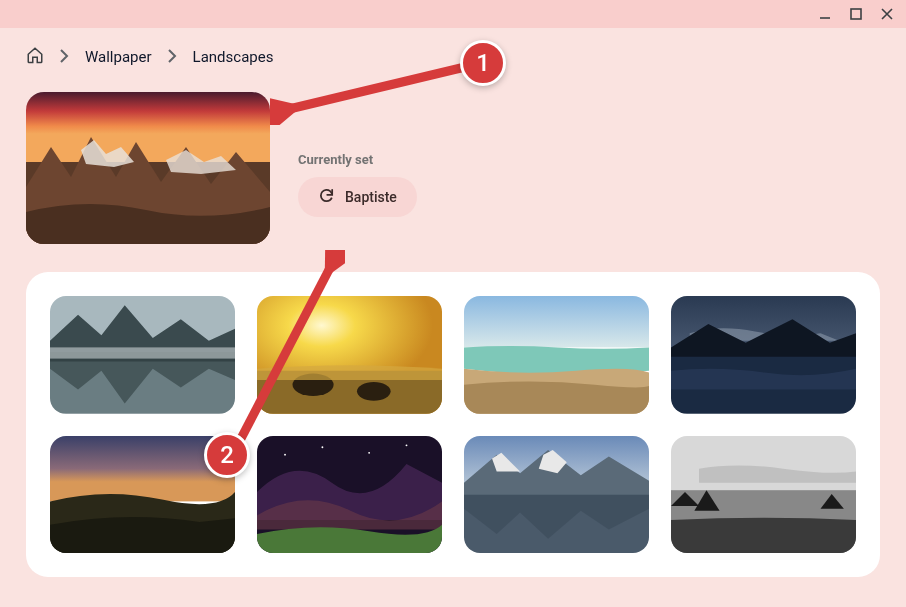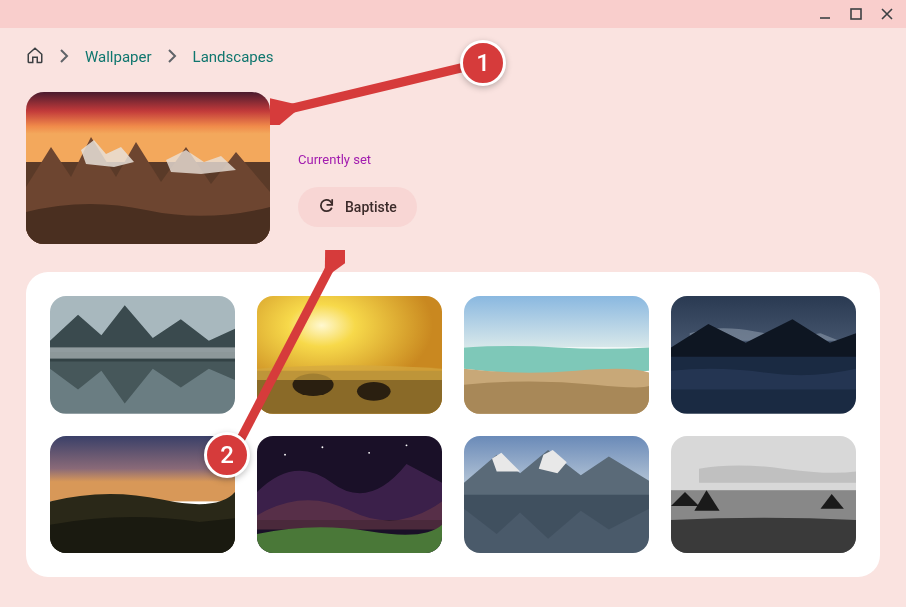--- a/index.html
+++ b/index.html
@@ -22,41 +22,41 @@
     }
     .titlebar svg { display: block; }
     .content {
       padding: 18px 26px 0 26px;
     }
     .breadcrumb {
       display: flex;
       align-items: center;
       gap: 16px;
       font-size: 15px;
-      color: #0f766e;
+      color: #0f172a;
       margin-bottom: 24px;
     }
     .breadcrumb .sep { color: #888; font-size: 14px; }
     .hero {
       display: flex;
       gap: 28px;
       align-items: flex-start;
       margin-bottom: 28px;
     }
     .preview {
       width: 244px;
       height: 152px;
       border-radius: 18px;
       overflow: hidden;
       flex-shrink: 0;
       position: relative;
     }
     .preview svg { width: 100%; height: 100%; display: block; }
     .hero-info { padding-top: 60px; }
-    .currently-set { font-size: 13px; color: #a21caf; margin-bottom: 20px; }
+    .currently-set { font-size: 13px; color: #737373; margin-bottom: 10px; font-weight: bold; }
     .title { font-size: 23px; font-weight: 400; color: #202124; margin-bottom: 22px; }
     .buttons { display: flex; gap: 12px; }
     .btn {
       display: inline-flex;
       align-items: center;
       gap: 10px;
       background: #f8d6d4;
       border: none;
       border-radius: 20px;
       padding: 10px 20px;

